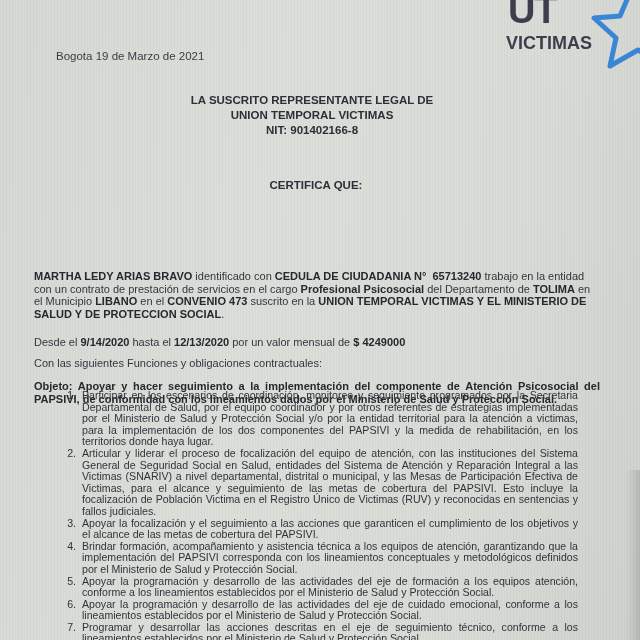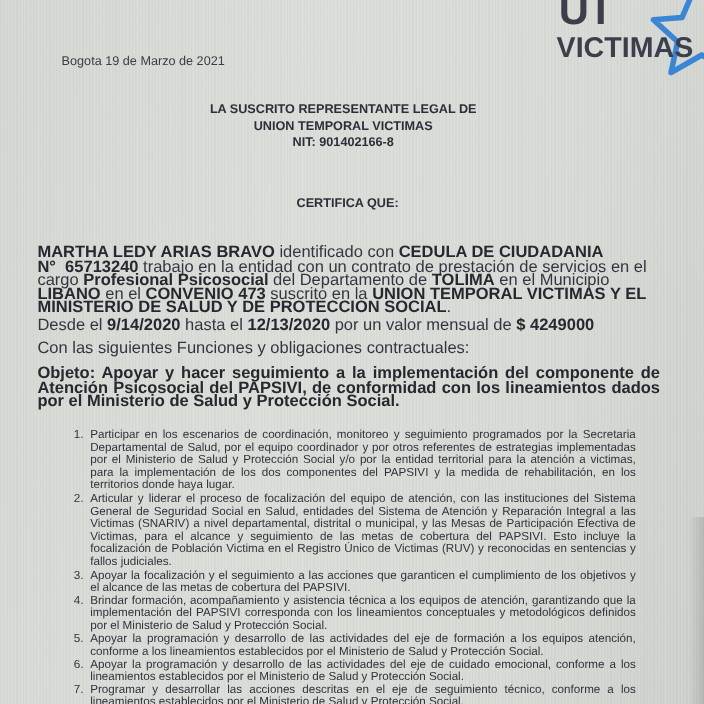--- a/index.html
+++ b/index.html
@@ -16,38 +16,39 @@
   .edge-shadow {
     position: absolute; right: 0; top: 470px; width: 14px; height: 170px;
     background: linear-gradient(90deg, rgba(0,0,0,0) 0, rgba(0,0,0,0.12) 100%);
   }
   .logo { position: absolute; left: 462px; top: 0; width: 178px; height: 60px; margin-left: 44px; }
   .logo-ut {
     position: absolute; left: 2px; top: -10px; font-weight: bold; font-size: 38px;
     letter-spacing: -1px; color: #3b3f4c; line-height: 40px;
   }
   .logo-victimas {
-    position: absolute; left: 0; top: 30px; font-weight: bold; font-size: 26px;
+    position: absolute; left: 0; top: 30px; font-weight: bold; font-size: 18px;
     letter-spacing: 0px; color: #3b3f4c; line-height: 26px;
   }
   .logo-star { position: absolute; left: 84px; top: -18px; }
   .date { position: absolute; left: 56px; top: 50px; font-size: 11.5px; color: #3a3d46; }
   .header-block {
     position: absolute; left: 0; width: 640px; top: 93px; text-align: center;
     font-weight: bold; font-size: 11.5px; line-height: 15px; color: #2c2f38;
     transform: translateX(-8px);
   }
   .nit-value { font-weight: bold; }
   .certifica {
     position: absolute; left: 0; width: 640px; top: 179px; text-align: center;
     font-weight: bold; font-size: 11.5px; transform: translateX(-4px);
   }
   .para {
-    position: absolute; left: 34px; width: 566px; font-size: 15px; line-height: 12.6px;
+    position: absolute; left: 34px; width: 566px; font-size: 11px; line-height: 12.6px;
     color: #333640;
+    margin-top: 46px;
   }
   .para b { color: #25282f; }
   .p1 { top: 224px; }
   .p2 { top: 290px; }
   .p3 { top: 311px; }
   .p4 { top: 334px; text-align: justify; }
   .p5 { top: 369px; }
   .obligations {
     position: absolute; left: 82px; width: 496px; top: 390px; margin: 0; padding: 0;
     list-style: none; font-size: 10.6px; line-height: 11.6px; color: #30333c;

